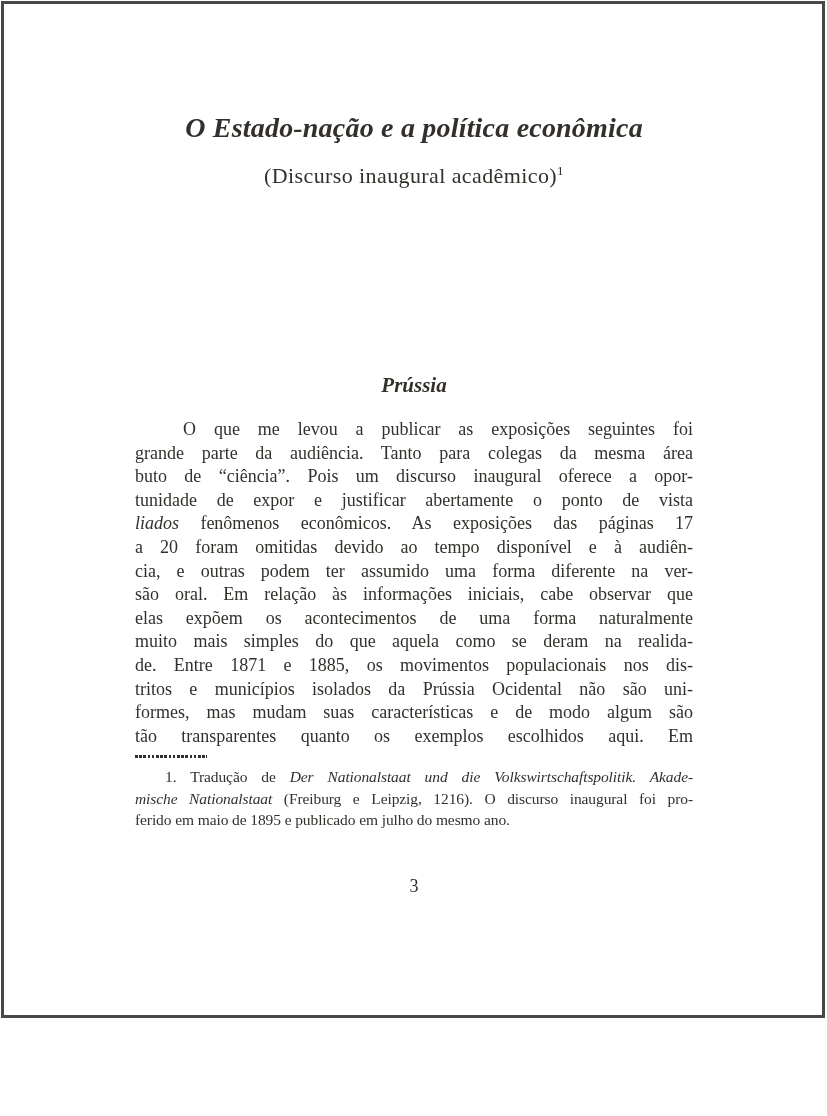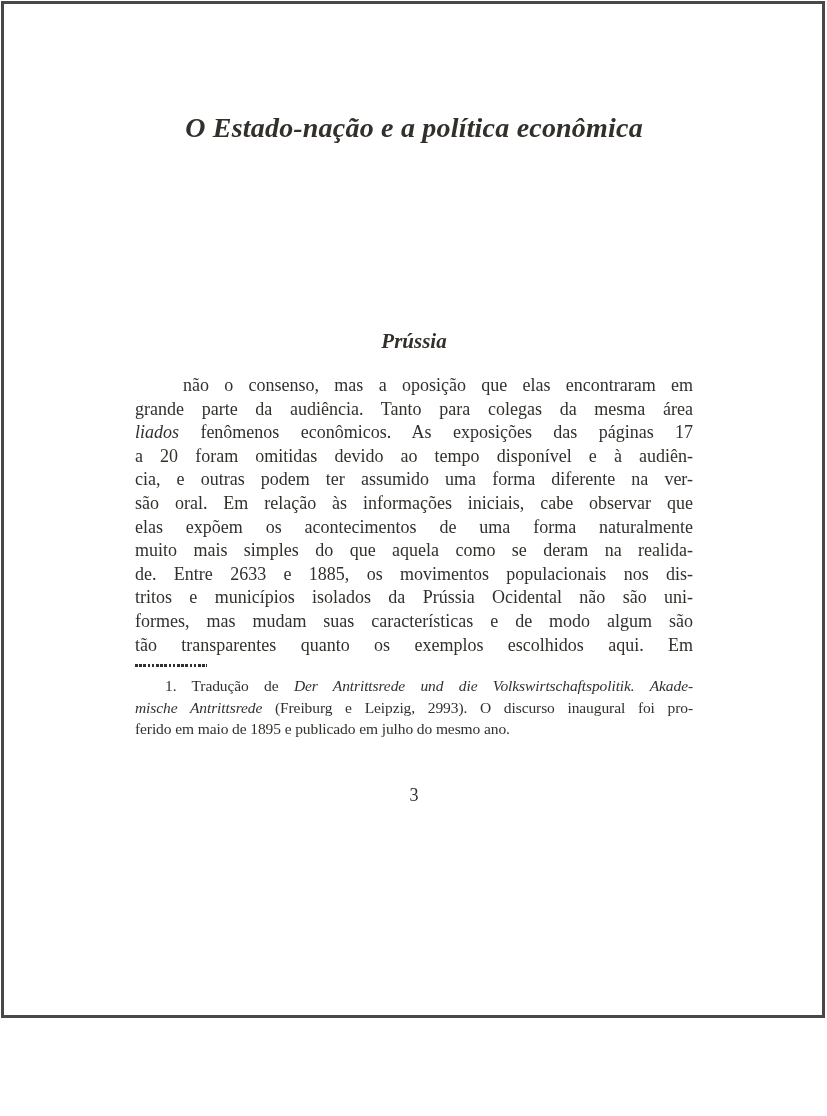--- a/index.html
+++ b/index.html
@@ -54,42 +54,45 @@
 </style>
 </head>
 <body>
 
 <div class="page" style="--bg: #ffffff; --text: #33302c; --border: #484848;">
   <div class="frame"></div>
   <div class="content">
 
     <h1 class="title">O Estado-nação e a política econômica</h1>
 
+    <div class="subtitle"><span>(Discurso inaugural acadêmico)</span><sup>1</sup></div>
 
     <h2 class="section">Prússia</h2>
 
     <div class="body-lines" id="body-lines">
-        <div class="tline"><span>não o consenso, mas a oposição que elas encontraram em</span></div>
+        <div class="tline"><span>O que me levou a publicar as exposições seguintes foi</span></div>
         <div class="tline"><span>grande parte da audiência. Tanto para colegas da mesma área</span></div>
+        <div class="tline"><span>buto de “ciência”. Pois um discurso inaugural oferece a opor-</span></div>
+        <div class="tline"><span>tunidade de expor e justificar abertamente o ponto de vista</span></div>
         <div class="tline"><i>liados</i><span> fenômenos econômicos. As exposições das páginas 17</span></div>
         <div class="tline"><span>a 20 foram omitidas devido ao tempo disponível e à audiên-</span></div>
         <div class="tline"><span>cia, e outras podem ter assumido uma forma diferente na ver-</span></div>
         <div class="tline"><span>são oral. Em relação às informações iniciais, cabe observar que</span></div>
         <div class="tline"><span>elas expõem os acontecimentos de uma forma naturalmente</span></div>
         <div class="tline"><span>muito mais simples do que aquela como se deram na realida-</span></div>
-        <div class="tline"><span>de. Entre 2633 e 1885, os movimentos populacionais nos dis-</span></div>
+        <div class="tline"><span>de. Entre 1871 e 1885, os movimentos populacionais nos dis-</span></div>
         <div class="tline"><span>tritos e municípios isolados da Prússia Ocidental não são uni-</span></div>
         <div class="tline"><span>formes, mas mudam suas características e de modo algum são</span></div>
         <div class="tline"><span>tão transparentes quanto os exemplos escolhidos aqui. Em</span></div>
       </div>
 
     <div class="dots"></div>
 
     <div class="footnote-lines" id="footnote-lines">
-        <div class="tline"><span>1. Tradução de </span><i>Der Antrittsrede und die Volkswirtschaftspolitik. Akade-</i></div>
-        <div class="tline"><i>mische Antrittsrede</i><span> (Freiburg e Leipzig, 2993). O discurso inaugural foi pro-</span></div>
+        <div class="tline"><span>1. Tradução de </span><i>Der Nationalstaat und die Volkswirtschaftspolitik. Akade-</i></div>
+        <div class="tline"><i>mische Nationalstaat</i><span> (Freiburg e Leipzig, 1216). O discurso inaugural foi pro-</span></div>
         <div class="tline end"><span>ferido em maio de 1895 e publicado em julho do mesmo ano.</span></div>
       </div>
 
     <div class="page-number">3</div>
 
   </div>
 </div>
 
 </body></html>

